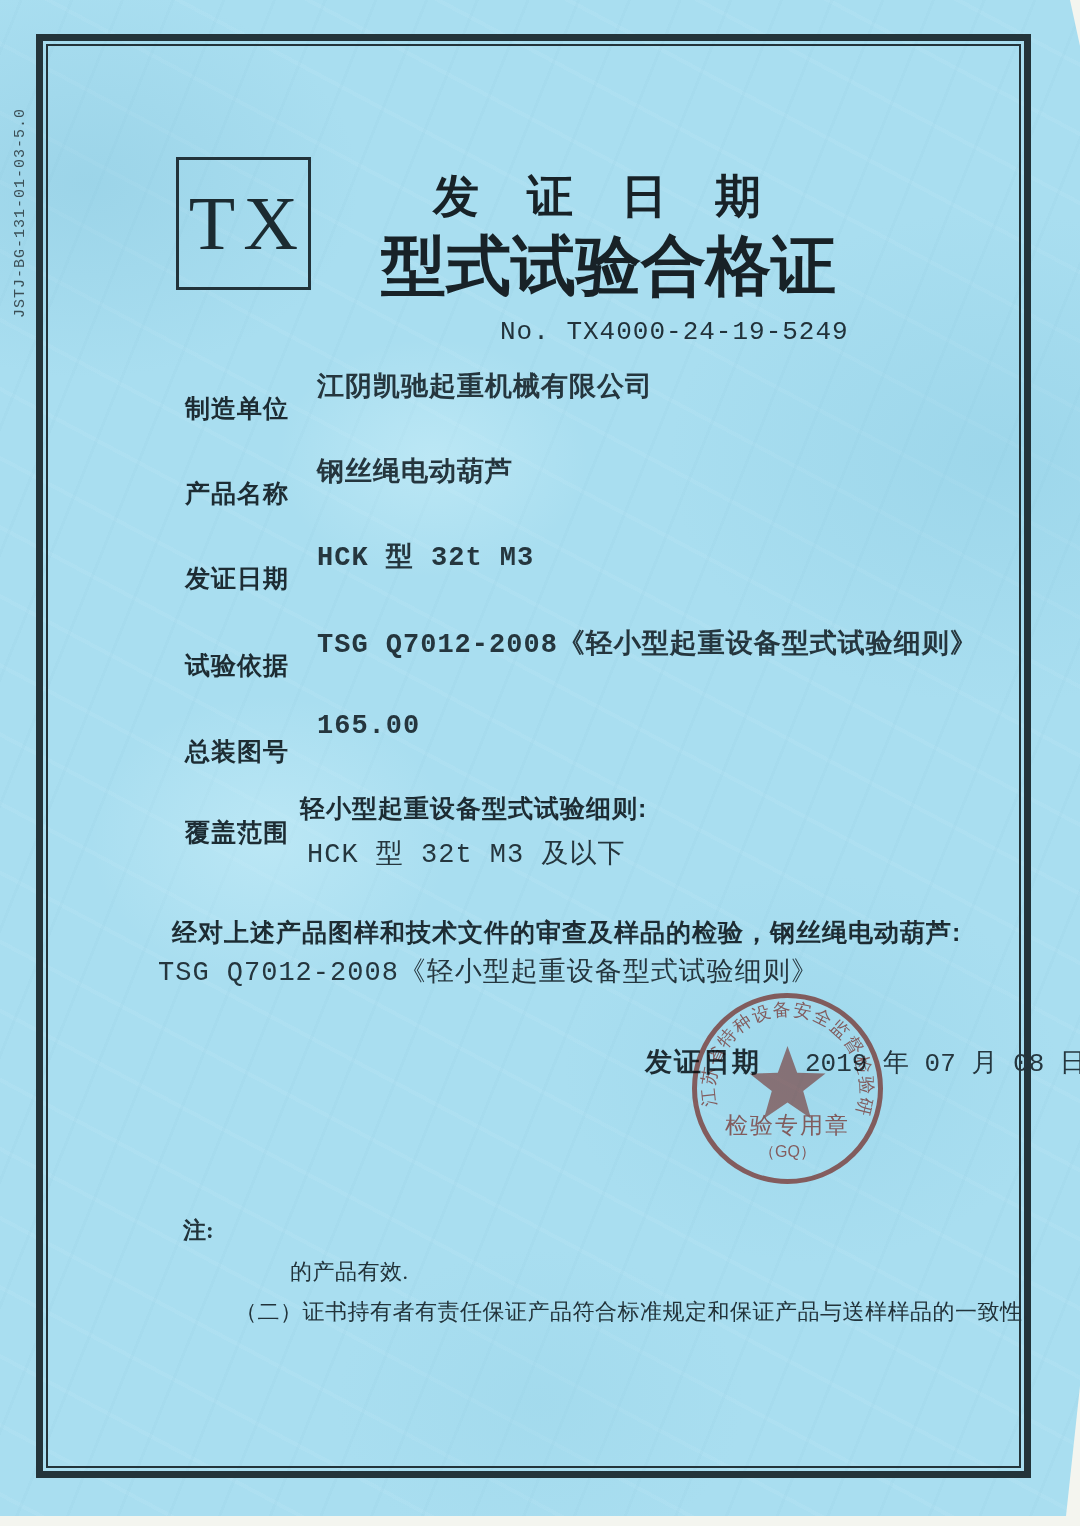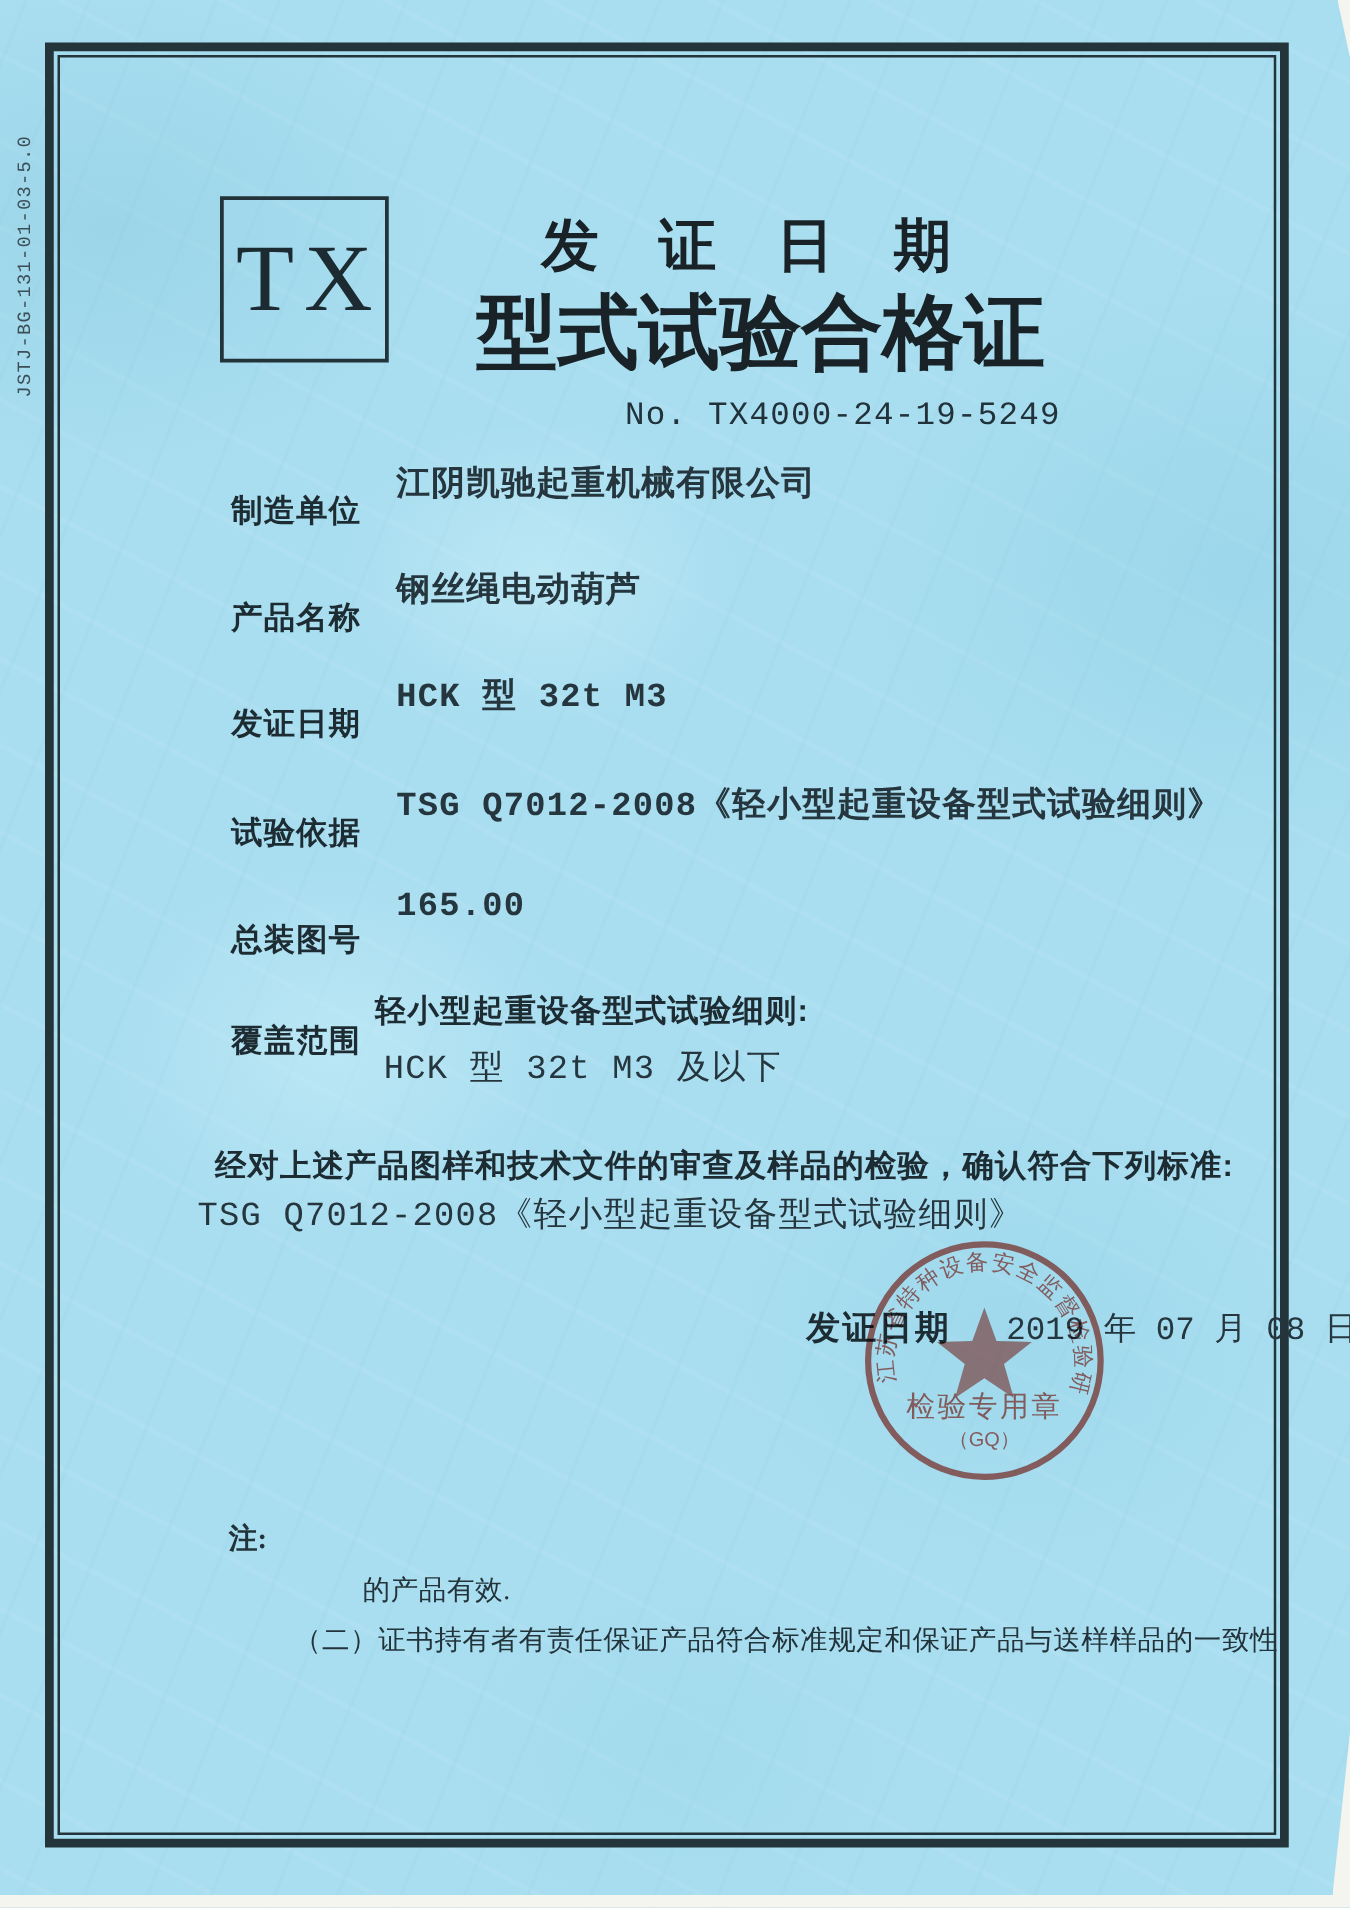--- a/index.html
+++ b/index.html
@@ -125,21 +125,21 @@
   <div class="row" style="top:711px;">
     <span class="f-label">总装图号</span>
     <span class="f-value">165.00</span>
   </div>
   <div class="row row-coverage" style="top:792px;">
     <span class="f-label">覆盖范围</span>
     <span class="f-value">轻小型起重设备型式试验细则:</span>
   </div>
   <div class="coverage2">HCK 型 32t M3  及以下</div>
 
-  <div class="statement1">经对上述产品图样和技术文件的审查及样品的检验，确认符合下列标准:</div>
+  <div class="statement1">经对上述产品图样和技术文件的审查及样品的检验，钢丝绳电动葫芦:</div>
   <div class="statement2">TSG Q7012-2008《轻小型起重设备型式试验细则》</div>
 
   <div class="issue-label">发证日期</div>
   <div class="issue-value">2019 年 07 月 08 日</div>
 
 
   <div class="notes-label">注:</div>
   <div class="note-line note-1b">的产品有效.</div>
   <div class="note-line note-2">（二）证书持有者有责任保证产品符合标准规定和保证产品与送样样品的一致性.</div>
 

